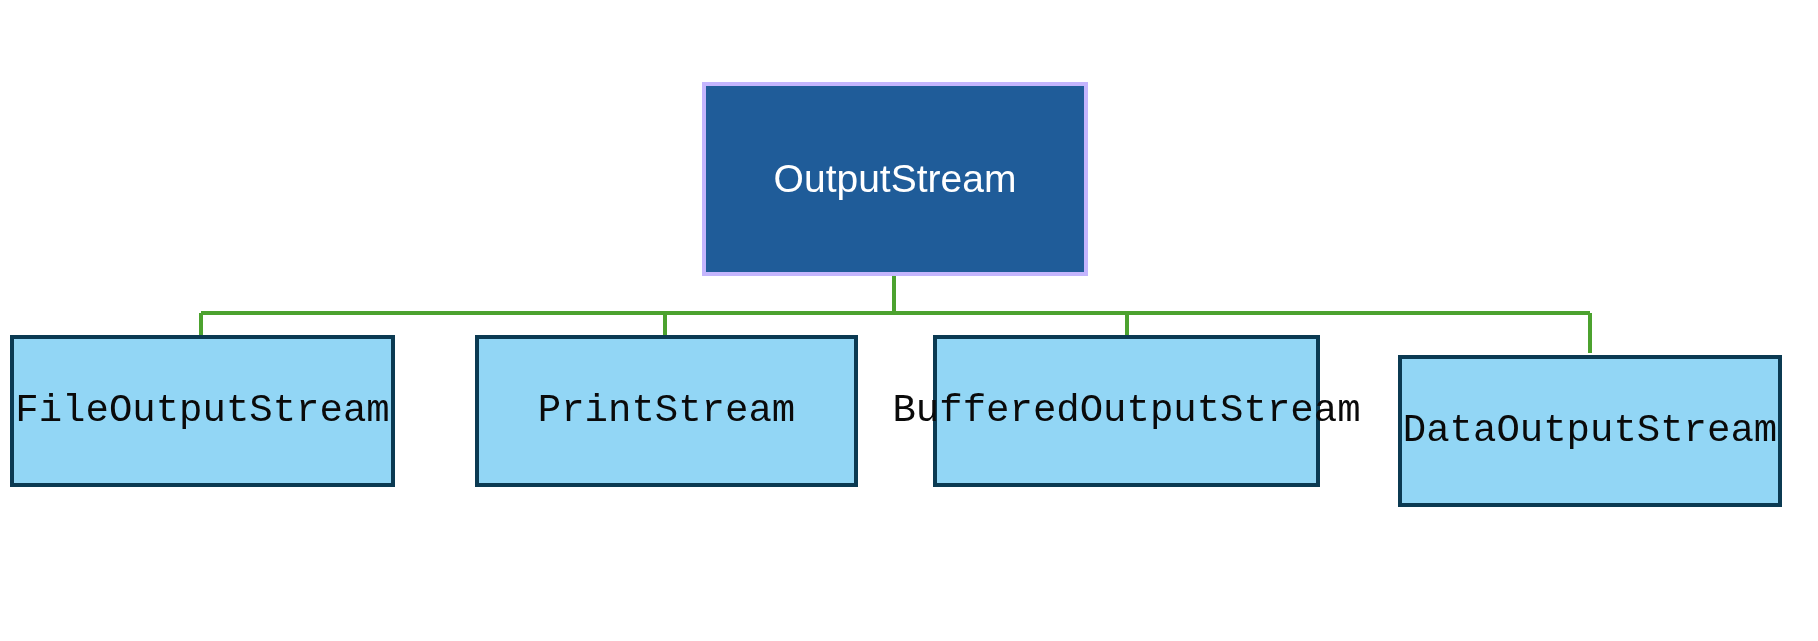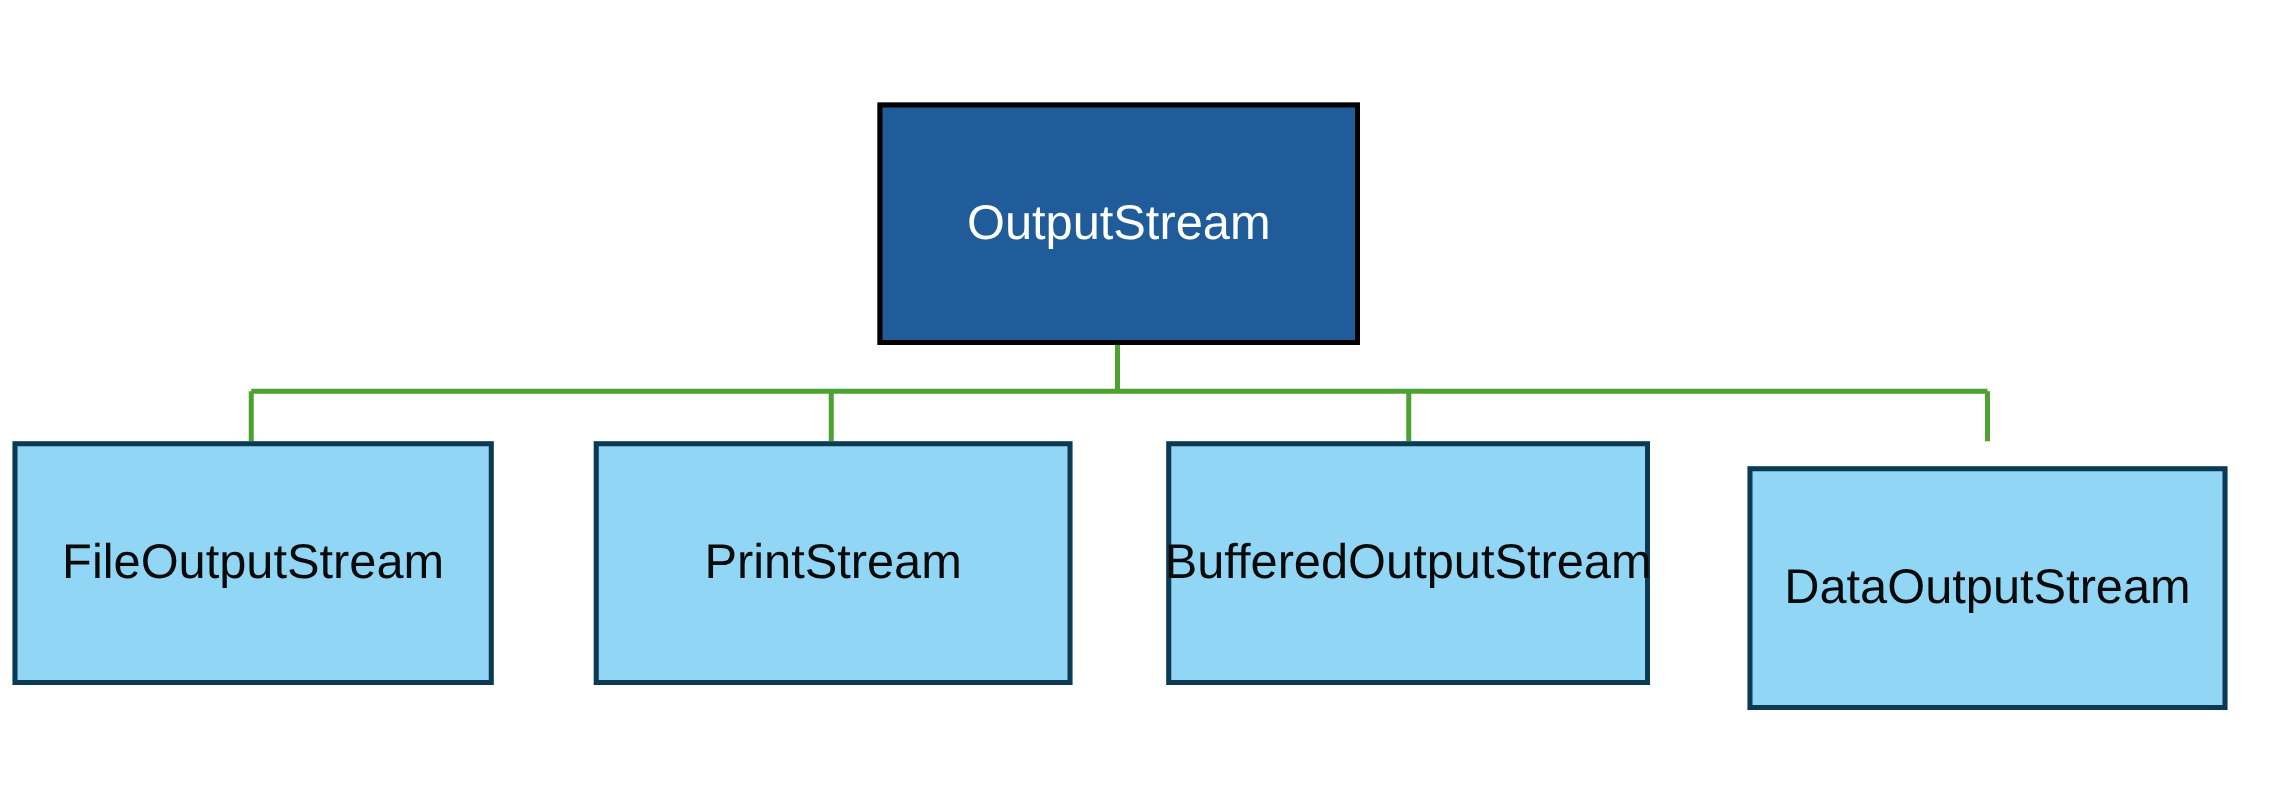--- a/index.html
+++ b/index.html
@@ -37,33 +37,34 @@
     text-align: center;
     line-height: 1.1;
     white-space: nowrap;
   }
   .node-root {
     left: 702px;
     top: 82px;
     width: 386px;
     height: 194px;
     background: #1F5C99;
-    border: 4px solid #000000;
+    border: 4px solid #c4b5fd;
     color: #FFFFFF;
     font-size: 39px;
     font-weight: 400;
   }
   .node-child {
-    top: 353px;
-    height: 195px;
+    top: 335px;
+    height: 152px;
     background: #92D6F5;
     border: 4px solid #0B3A52;
     color: #0A0A0A;
     font-size: 39px;
     font-weight: 400;
+    font-family: Liberation Mono, monospace;
   }
   .node-child-0 { left: 10px;   width: 385px; }
   .node-child-1 { left: 475px;  width: 383px; justify-content: center; }
   .node-child-2 { left: 933px;  width: 387px; justify-content: center; }
   .node-child-3 { left: 1398px; width: 384px; margin-top: 20px; }
   .node-label {
     display: block;
   }
 </style>
 </head>

